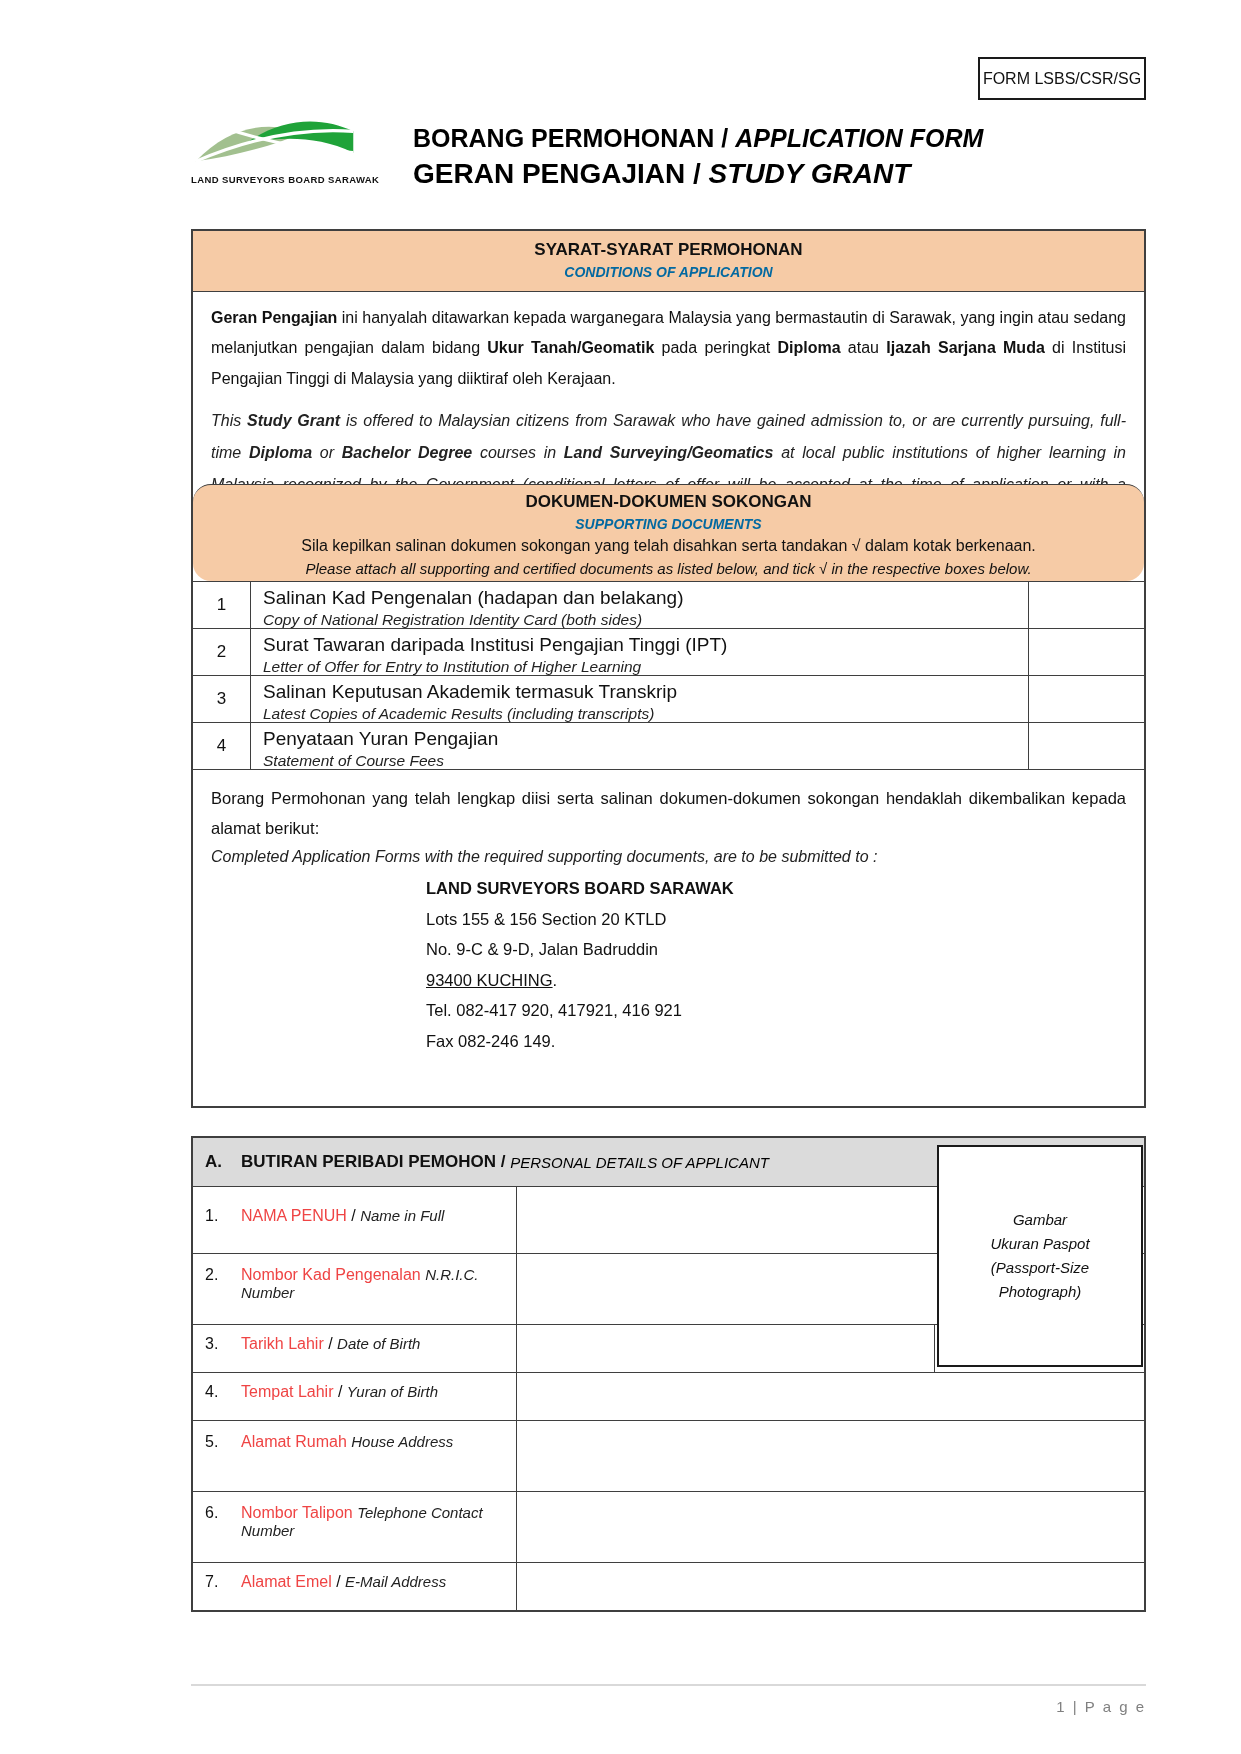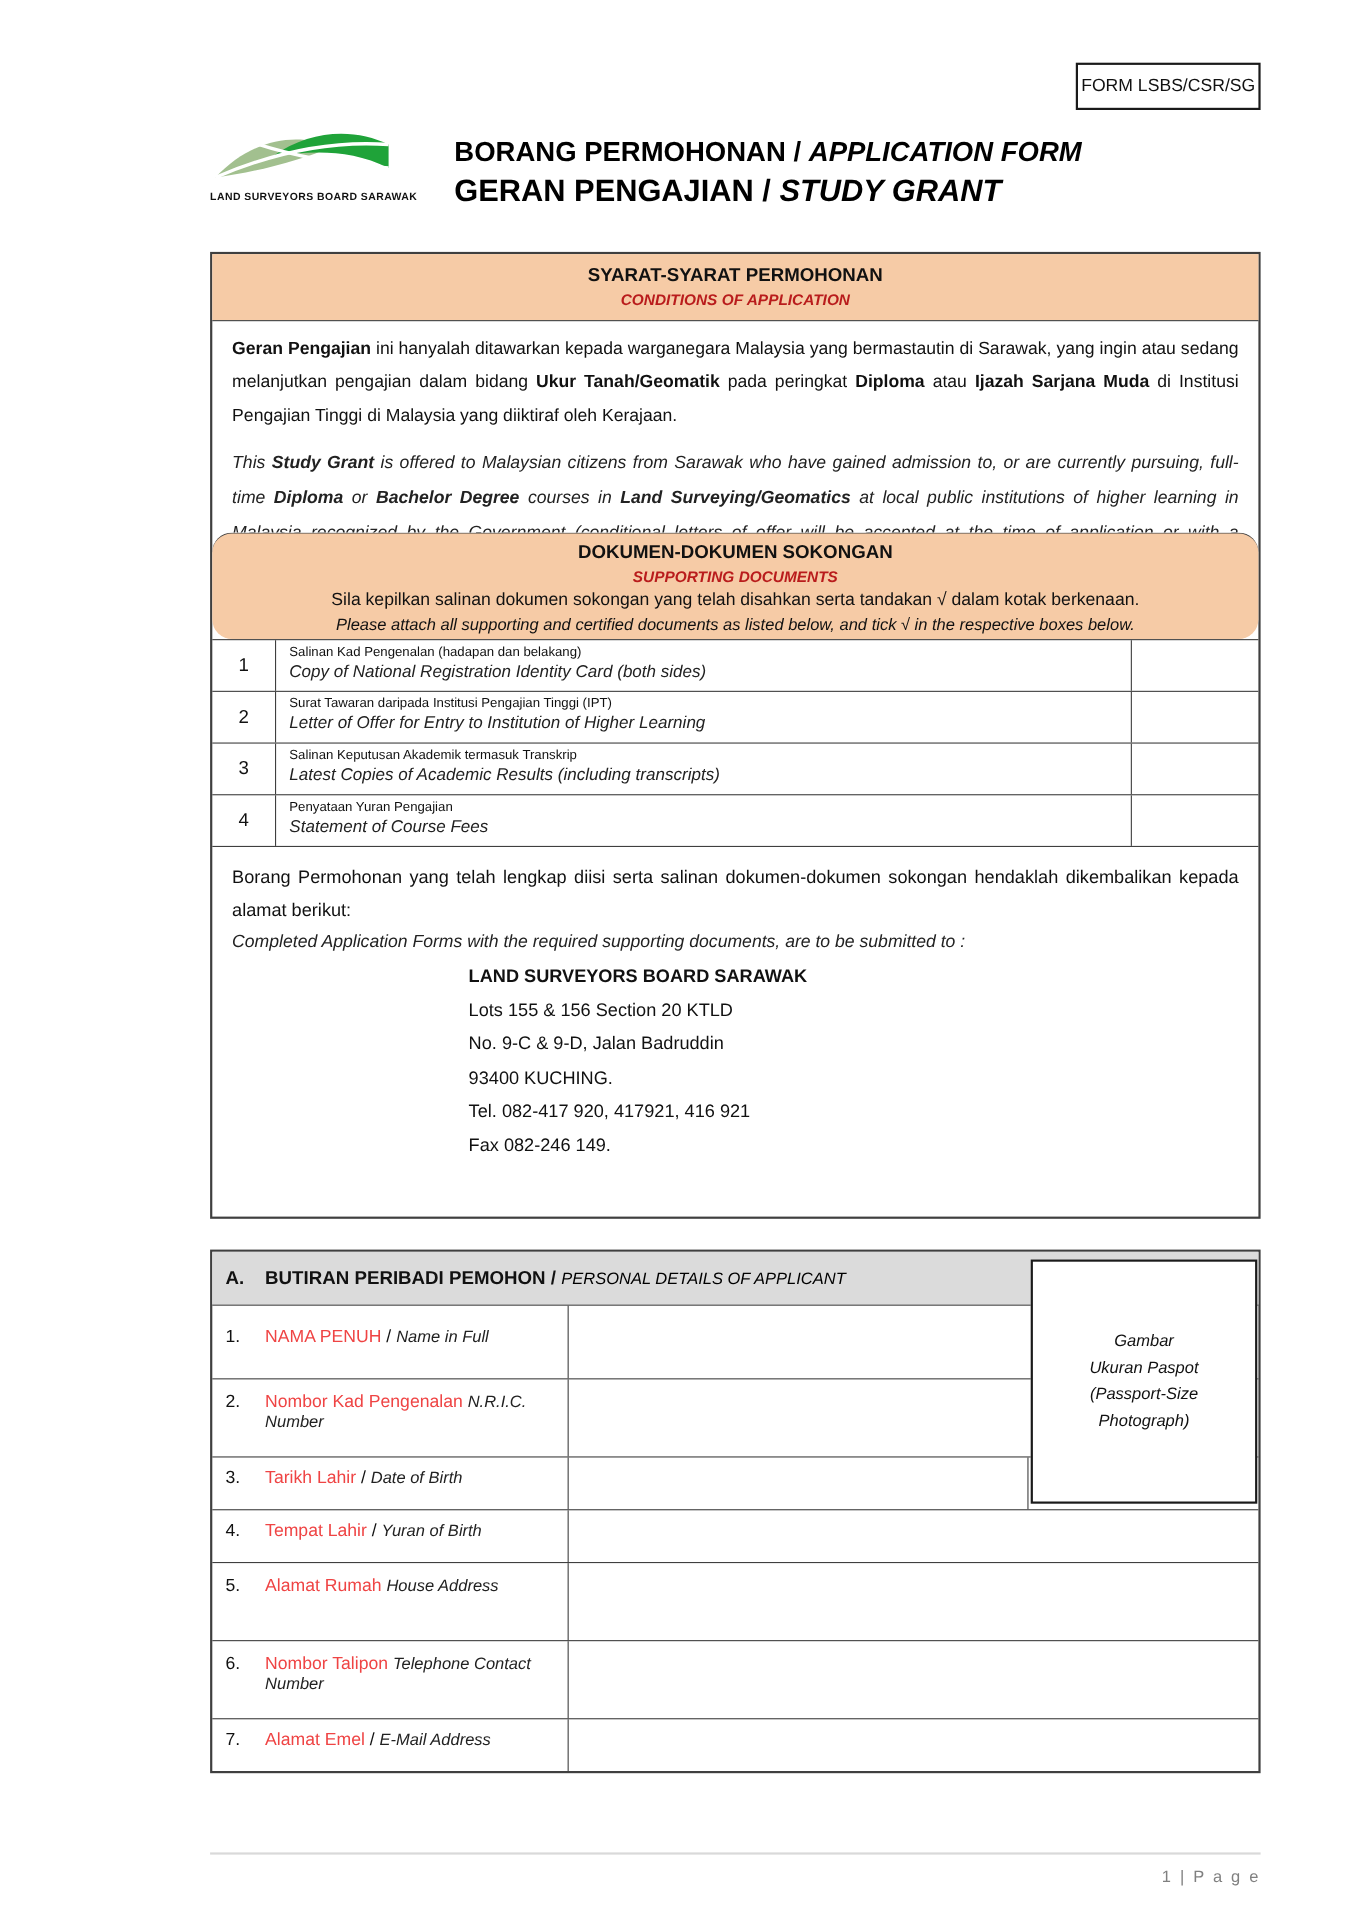--- a/index.html
+++ b/index.html
@@ -29,43 +29,43 @@
   .title-line2{font-size:28px; line-height:37px; color:#000;}
   .t-bold{font-weight:bold;}
   .t-ital{font-weight:bold; font-style:italic;}
   .t-sep{font-weight:bold;}
 
   
   .main-table{margin-top:37px; border:2px solid var(--border-dark); background:#fff;}
   .peach-head{background:var(--peach); text-align:center; padding-top:7px;}
   .peach-head.cond{height:60px;}
   .ph-my{font-size:17px; font-weight:bold; line-height:1.45; color:#111;}
-  .ph-en{font-size:14px; font-weight:bold; font-style:italic; line-height:1.35; color:#b91c1c;}
+  .ph-en{font-size:14px; font-weight:bold; font-style:italic; line-height:1.35; color:#0369a1;}
   .cond-body{height:193px; border-top:1.5px solid var(--border-dark); padding:2px 18px 0 18px; overflow:hidden;}
   .para-my{margin-top:9px; font-size:16px; line-height:1.9; text-align:justify; color:#111;}
   .para-en{margin-top:11px; font-size:16px; line-height:2.0; font-style:italic; text-align:justify; color:#222;}
 
   .docs-head{height:97px; border-top:1.5px solid var(--border-dark); padding-top:5px;border-radius:18px;}
   .note-my{font-size:16px; line-height:1.55; color:#111;}
   .note-en{font-size:15px; font-style:italic; line-height:1.45; color:#111;}
 
   .doc-row{display:flex; height:47px; border-top:1.5px solid var(--border-dark); align-items:stretch;}
   .doc-no{flex:0 0 58px; border-right:1.5px solid var(--border-dark); display:flex; align-items:center; justify-content:center; font-size:17px; color:#111;}
   .doc-desc{flex:1 1 auto; padding:3px 12px 0 12px; overflow:hidden;}
-  .doc-my{font-size:12px; line-height:1.33; color:#111; white-space:nowrap;}
+  .doc-my{font-size:19px; line-height:1.33; color:#111; white-space:nowrap;}
   .doc-en{font-size:15.5px; font-style:italic; line-height:1.25; color:#222; white-space:nowrap;}
   .doc-check{flex:0 0 116px; border-left:1.5px solid var(--border-dark);}
 
   .app-head{height:47px; border-top:1.5px solid var(--border-dark); padding-top:3px;}
   .app-body{height:337px; border-top:1.5px solid var(--border-dark); padding:6px 18px 0 18px; overflow:hidden;}
   .app-my{margin-top:8px; font-size:16.5px; line-height:1.8; text-align:justify; color:#111;}
   .app-en{margin-top:5px; font-size:16px; font-style:italic; color:#222;}
   .address{margin:7px 0 0 215px; font-size:16.5px; line-height:1.85; color:#111;}
   .addr-name{font-weight:bold;}
-  .u{}
+  .u{text-decoration:underline;}
 
   
   .section-a{position:relative; margin-top:28px; border:2px solid var(--border-dark); background:#fff;}
   .sa-header{height:48px; background:var(--header-gray); display:flex; align-items:center; padding-left:12px;}
   .sa-letter{width:36px; font-size:17px; font-weight:bold; color:#111;}
   .sa-my{font-size:17px; font-weight:bold; color:#111;}
   .sa-sep{font-size:17px; font-weight:bold; color:#111; white-space:pre;}
   .sa-en{font-size:15px; font-weight:normal; font-style:italic; color:#000000;}
   .sa-row{display:flex; height:48px; border-top:1.5px solid var(--border-dark); align-items:stretch;}
   .sa-row.stacked{height:71px;}

